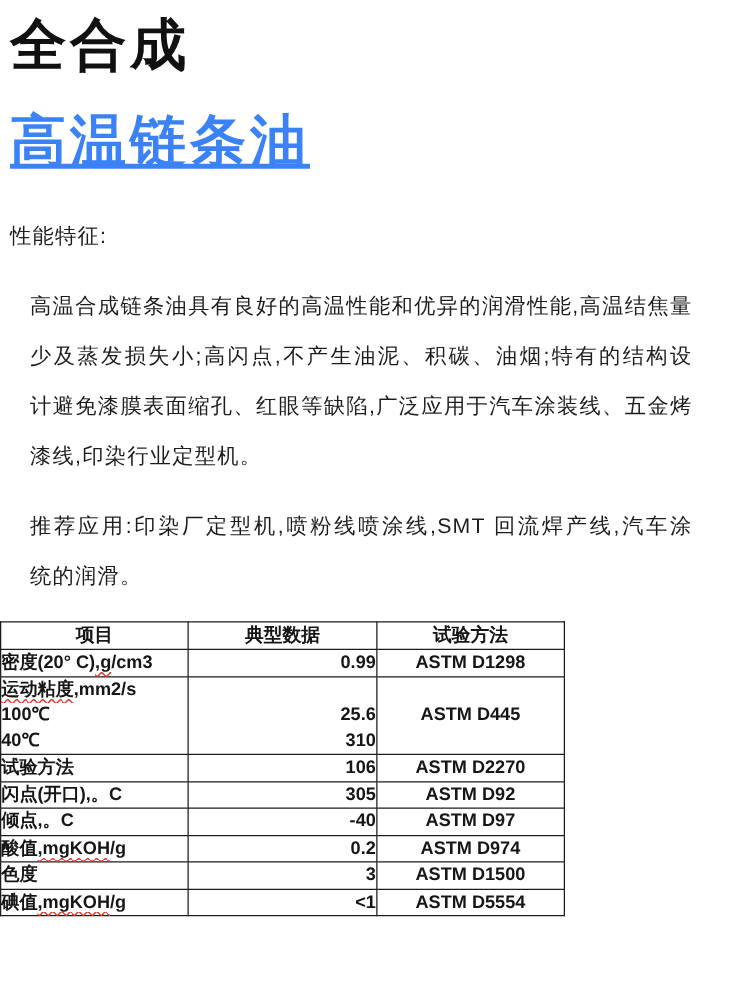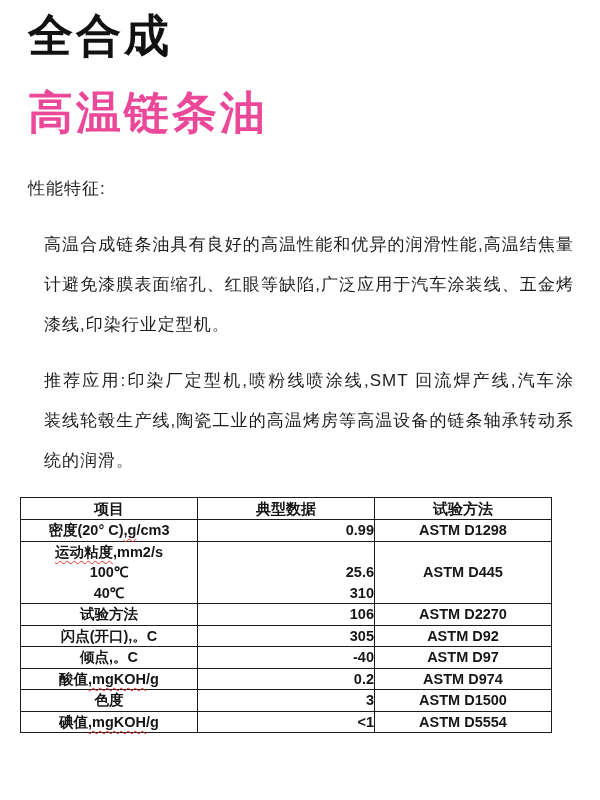--- a/index.html
+++ b/index.html
@@ -1,44 +1,44 @@
 <!DOCTYPE html>
 <html><head>
 <meta charset="utf-8">
 <style>
   html,body { margin:0; padding:0; }
   body {
     width:600px; height:800px; background:#ffffff; overflow:hidden;
     font-family:"Liberation Sans", sans-serif; color:#1d1d1d;
   }
-  .page { padding:8px 18px 0 20px; }
+  .page { padding:8px 18px 0 0; }
 
   .t1 {
     margin:2px 0 0 8px; font-size:45px; font-weight:800; letter-spacing:3px;
     line-height:52px; color:#111111;
   }
   .t2 {
     margin:25px 0 0 8px; font-size:45px; font-weight:800; letter-spacing:3px;
-    line-height:52px; color:#ec4899;
+    line-height:52px; color:#3b82f6;text-decoration:underline;
   }
 
   .textblock { margin:30px 0 0 8px; width:562px; font-size:17px; }
   .tline { line-height:40px; letter-spacing:1px; white-space:nowrap; }
   .tline.fill { white-space:normal; text-align:justify; text-align-last:justify; }
   .para { margin:16px; }
 
   .caption { margin:33px 0 3px 8px; font-size:15px; letter-spacing:1px; }
 
   table.specs {
-    border-collapse:collapse; table-layout:fixed; width:532px;
+    border-collapse:collapse; table-layout:fixed; width:452px;
     font-size:14.5px; font-weight:700; color:#161616; margin-left:0;
   }
   table.specs th, table.specs td { border:1.5px solid #1c1c1c; padding:0; }
   table.specs th { font-size:15px; line-height:21px; height:21px; text-align:center; font-weight:700; }
-  td.c-item   { text-align:center; padding-left:5px; vertical-align:top; }
+  td.c-item   { text-align:left; padding-left:5px; vertical-align:top; }
   td.c-value  { text-align:right; vertical-align:top; }
   td.c-method { text-align:center; vertical-align:middle; }
   .cl { line-height:20.5px; height:20.5px; }
   .sq {
     text-decoration:underline; text-decoration-style:wavy;
     text-decoration-color:#e23428; text-decoration-thickness:1px;
     text-underline-offset:3px; text-decoration-skip-ink:none;
   }
 </style>
 </head>
@@ -46,26 +46,26 @@
 
 <div class="page">
 
   <div class="t1">全合成</div>
   <div class="t2">高温链条油</div>
 
   <div class="textblock">
     <div class="tline">性能特征:</div>
     <div class="para">
         <div class="tline fill">高温合成链条油具有良好的高温性能和优异的润滑性能,高温结焦量</div>
+        <div class="tline fill">少及蒸发损失小;高闪点,不产生油泥、积碳、油烟;特有的结构设</div>
         <div class="tline fill">计避免漆膜表面缩孔、红眼等缺陷,广泛应用于汽车涂装线、五金烤</div>
         <div class="tline">漆线,印染行业定型机。</div>
       </div>
     <div class="para">
         <div class="tline fill">推荐应用:印染厂定型机,喷粉线喷涂线,SMT 回流焊产线,汽车涂</div>
-        <div class="tline fill">装线轮毂生产线,陶瓷工业的高温烤房等高温设备的链条轴承转动系</div>
         <div class="tline">统的润滑。</div>
       </div>
   </div>
 
 
   <table class="specs">
     <thead>
       <tr>
         <th>项目</th>
         <th>典型数据</th>

